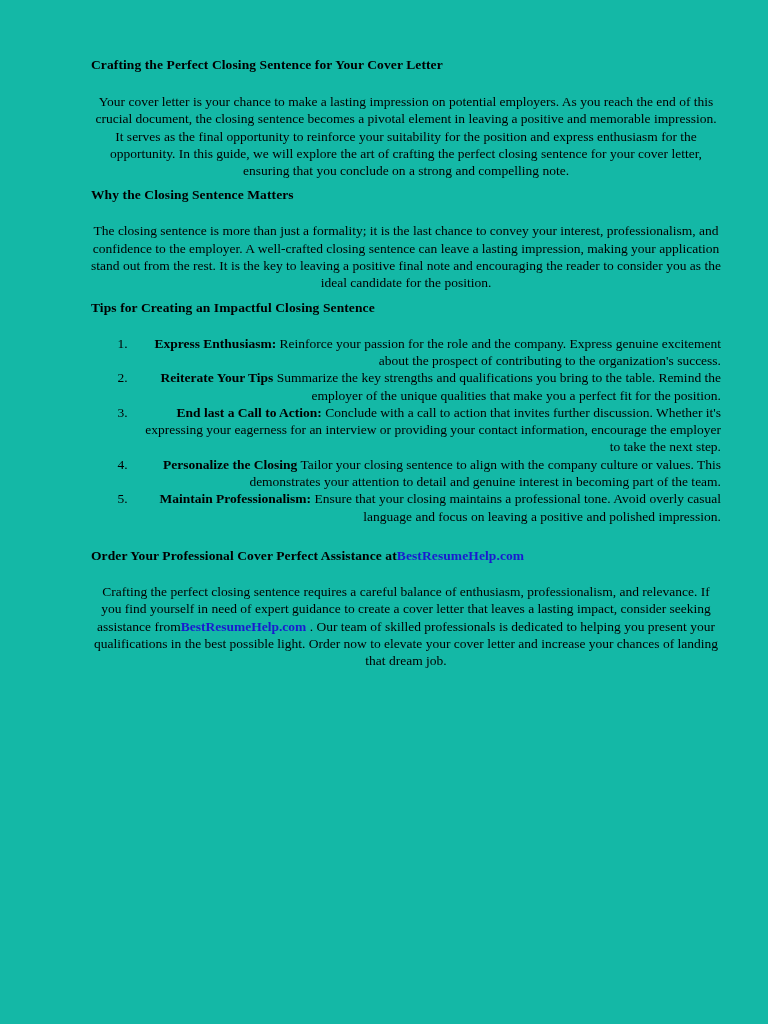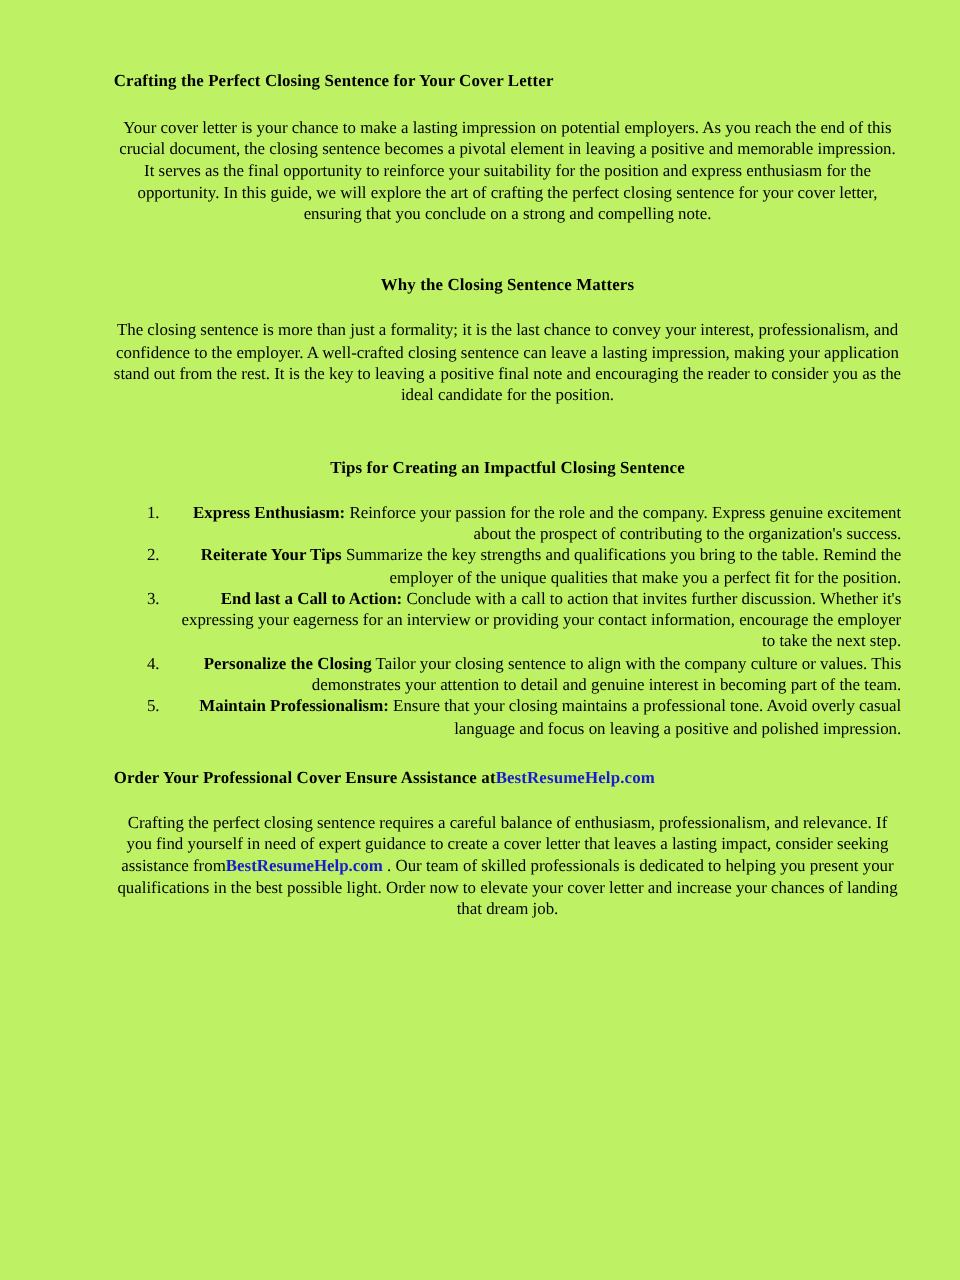--- a/index.html
+++ b/index.html
@@ -13,21 +13,21 @@
     height: 1024px;
     font-family: "Liberation Serif", "DejaVu Serif", serif;
     color: #000000;
     -webkit-font-smoothing: antialiased;
     overflow: hidden;
   }
   .page {
     position: relative;
     width: 768px;
     height: 1024px;
-    background: #bef264;
+    background: #14b8a6;
     box-sizing: border-box;
     padding: 56px 48px 0 91px;
   }
   .content {
     width: 630px;
   }
   h1.doc-title,
   h2.section-heading {
     font-family: "Liberation Serif", "DejaVu Serif", serif;
     font-size: 13.5px;
@@ -45,22 +45,21 @@
     margin-bottom: 19px;
   }
   p.body-text {
     font-size: 13.5px;
     line-height: 17.3px;
     margin: 0 0 0 0;
     padding: 0;
     text-align: center;
   }
   p.body-text + h2.section-heading {
-    margin-top: 40px;
-    text-align: center;
+    margin-top: 7px;
   }
   ol.tips-list {
     margin: 4px 0 0 0;
     padding: 0 0 0 40px;
     list-style-position: outside;
     list-style-type: decimal;
     text-align: right;
   }
   ol.tips-list > li {
     font-size: 13.5px;
@@ -119,18 +118,18 @@
         <span class="lead">End last a Call to Action</span><span class="lead">:</span><span> Conclude with a call to action that invites further discussion. Whether it's expressing your eagerness for an interview or providing your contact information, encourage the employer to take the next step.</span>
       </li>
       <li>
         <span class="lead">Personalize the Closing</span><span class="lead"></span><span> Tailor your closing sentence to align with the company culture or values. This demonstrates your attention to detail and genuine interest in becoming part of the team.</span>
       </li>
       <li>
         <span class="lead">Maintain Professionalism</span><span class="lead">:</span><span> Ensure that your closing maintains a professional tone. Avoid overly casual language and focus on leaving a positive and polished impression.</span>
       </li>
     </ol>
 
-    <h2 class="section-heading heading-with-link"><span>Order Your Professional Cover Ensure Assistance at</span><a class="link" href="#">BestResumeHelp.com</a></h2>
+    <h2 class="section-heading heading-with-link"><span>Order Your Professional Cover Perfect Assistance at</span><a class="link" href="#">BestResumeHelp.com</a></h2>
 
     <p class="body-text closing-para"><span>Crafting the perfect closing sentence requires a careful balance of enthusiasm, professionalism, and relevance. If you find yourself in need of expert guidance to create a cover letter that leaves a lasting impact, consider seeking assistance from</span><a class="link" href="#">BestResumeHelp.com</a><span> . Our team of skilled professionals is dedicated to helping you present your qualifications in the best possible light. Order now to elevate your cover letter and increase your chances of landing that dream job.</span></p>
 
   </div>
 </div>
 
 </body></html>

